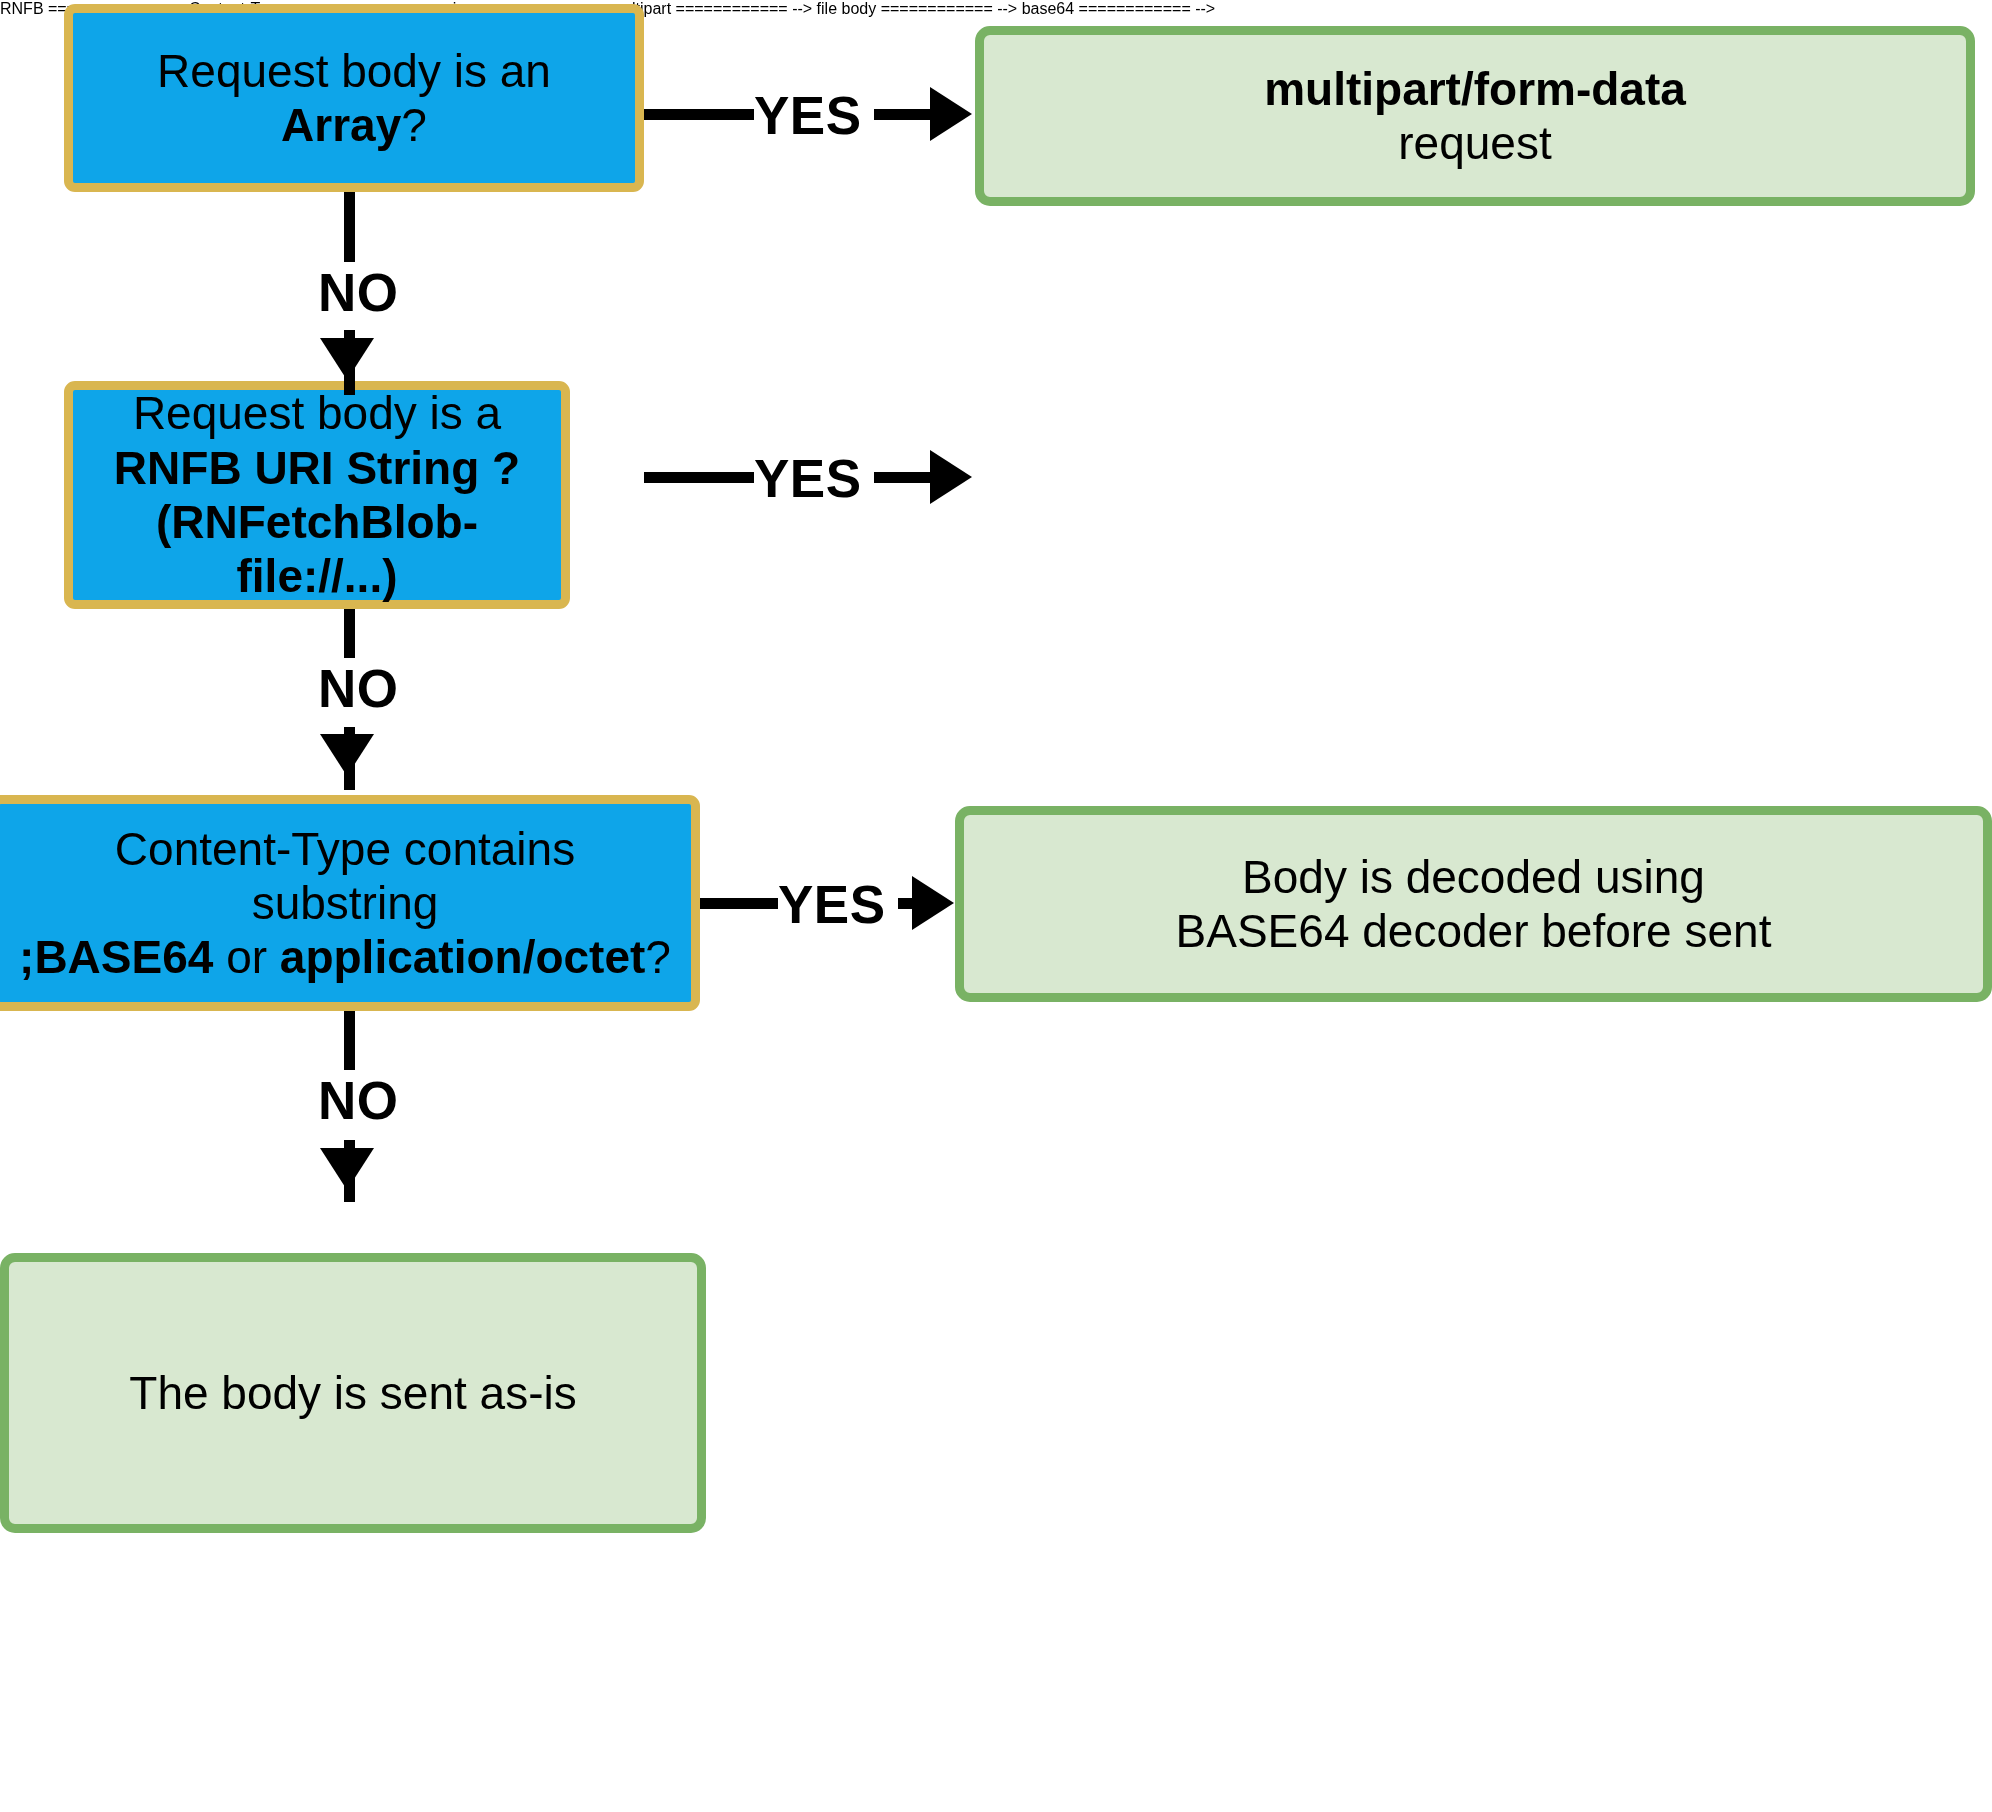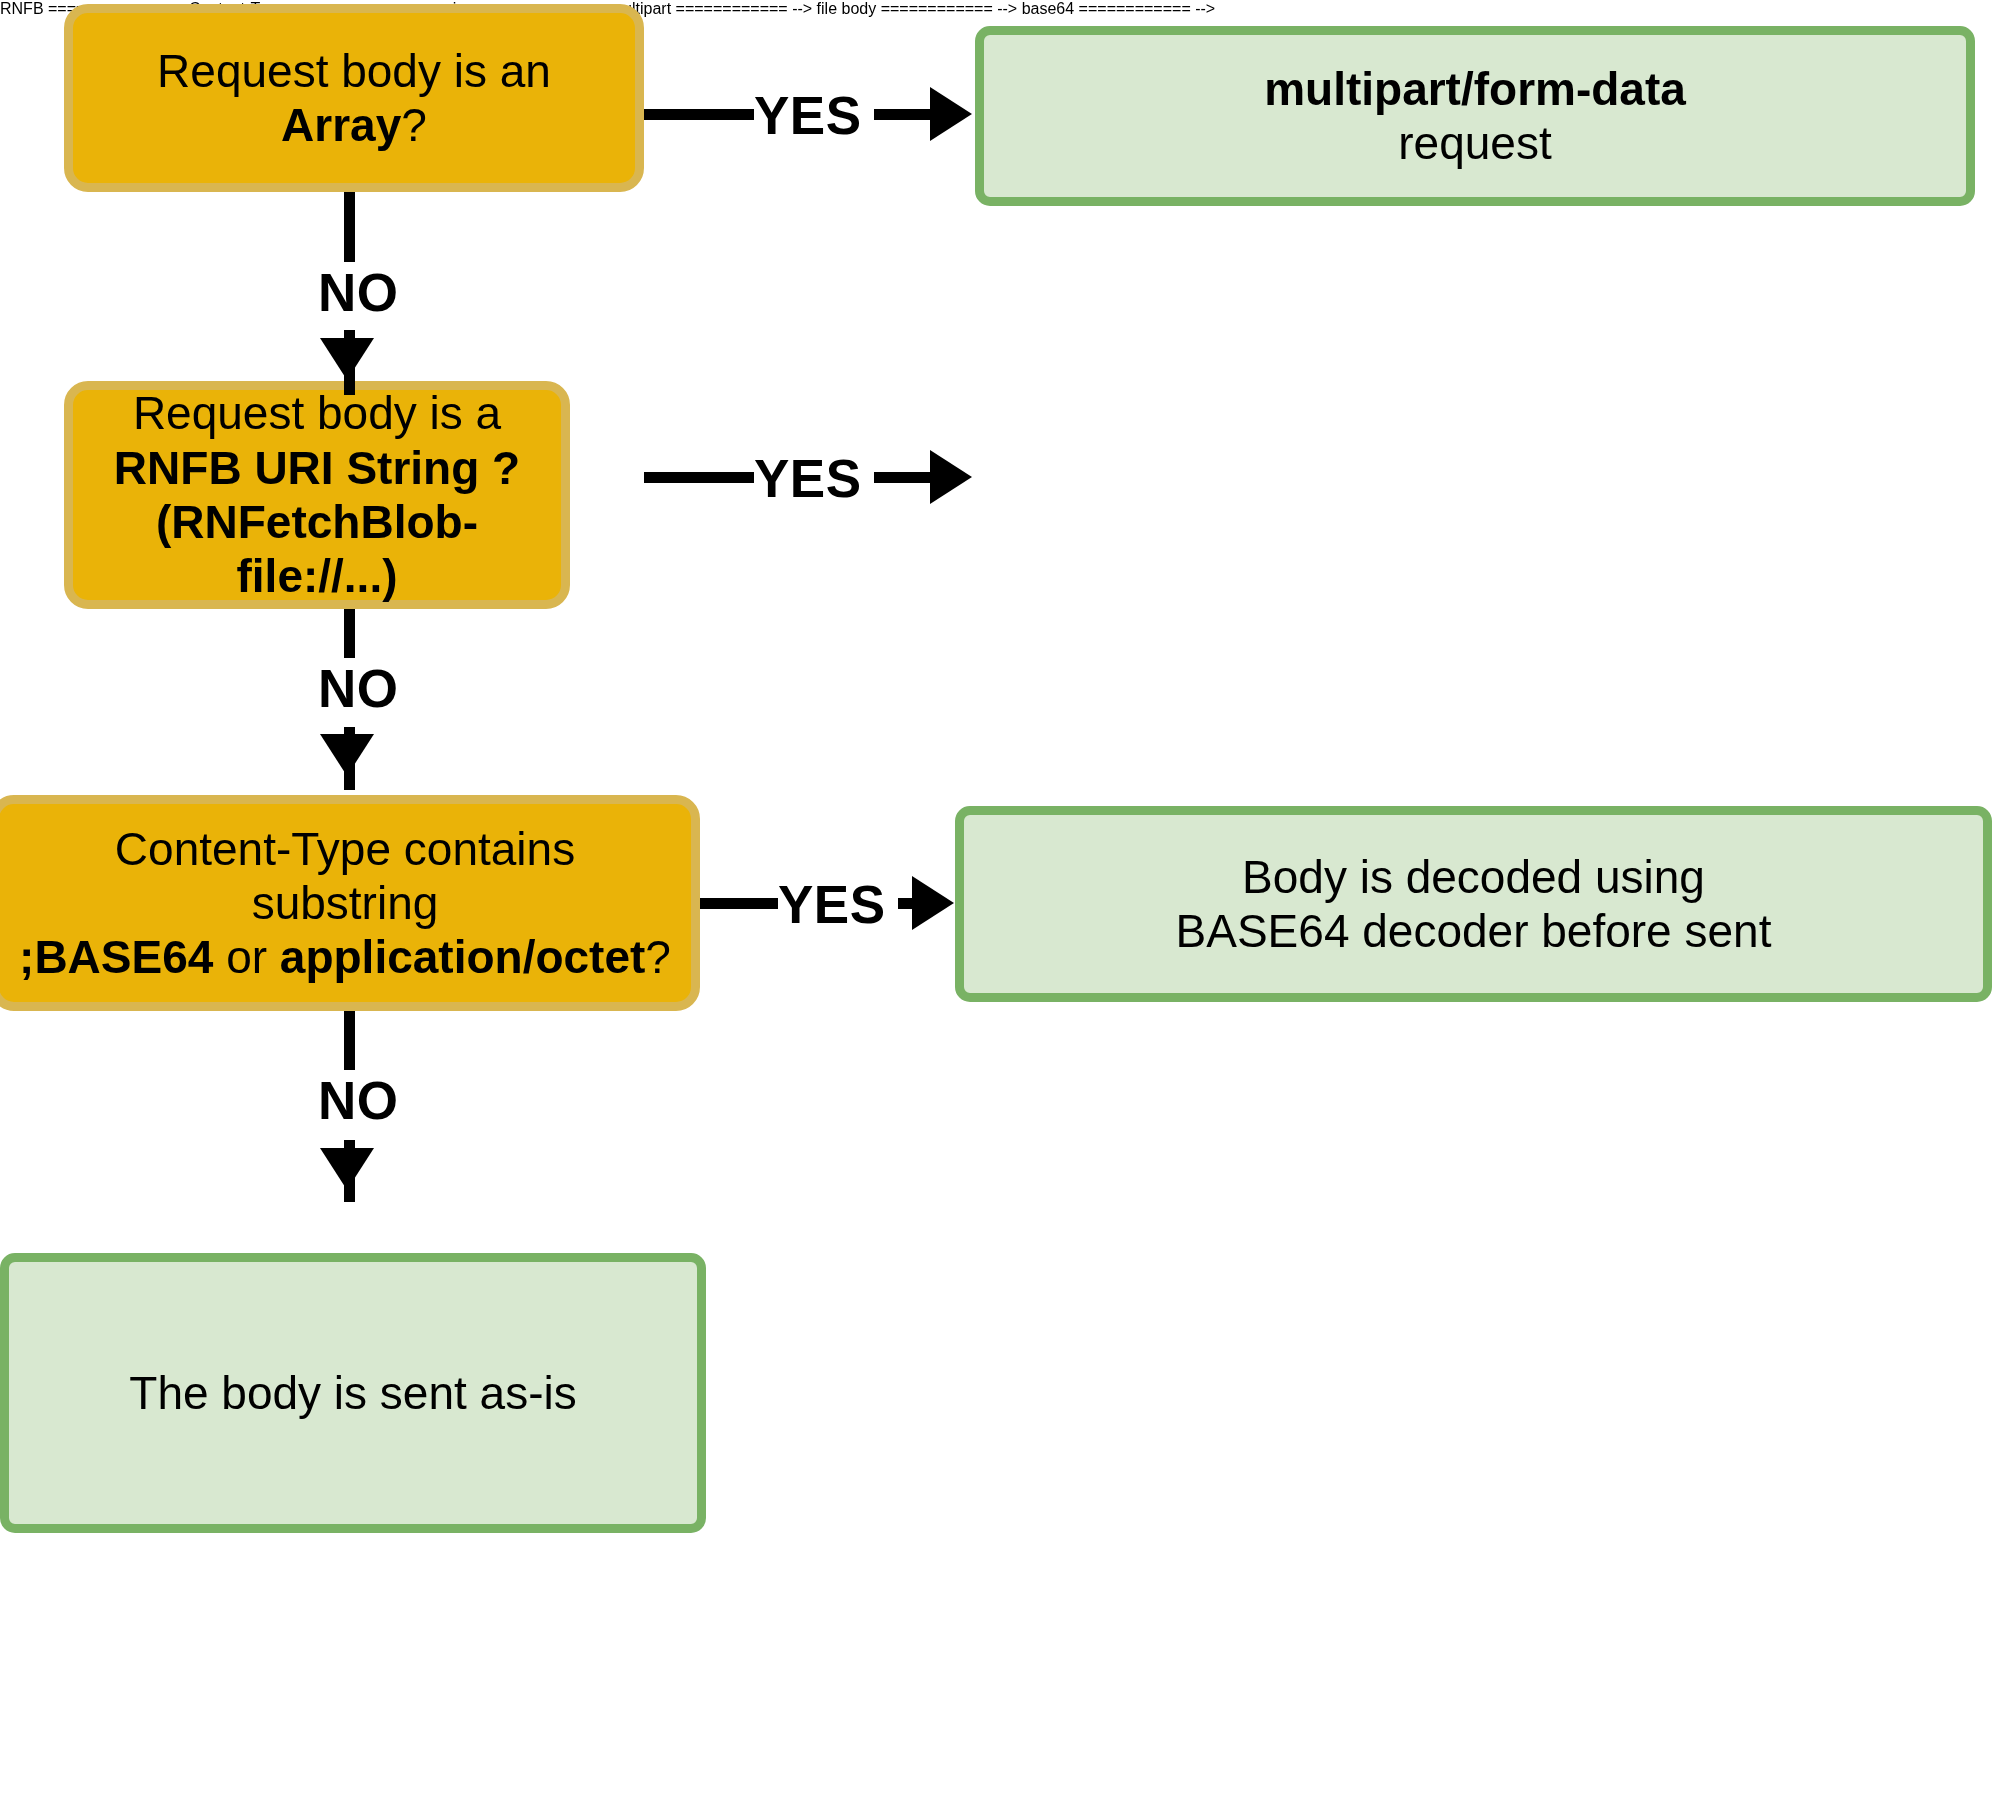--- a/index.html
+++ b/index.html
@@ -25,23 +25,23 @@
     display: flex;
     align-items: center;
     justify-content: center;
     text-align: center;
     color: #000000;
     line-height: 1.18;
     font-size: 46px;
     padding: 8px 18px;
   }
   .node.decision {
-    background: #eab308;
+    background: #0ea5e9;
     border: 9px solid #d9b650;
-    border-radius: 24px;
+    border-radius: 11px;
   }
   .node.terminal {
     background: #d8e8d0;
     border: 9px solid #79b264;
     border-radius: 15px;
   }
   .node .txt { display: block; width: 100%; }
   .node b { font-weight: bold; }
 
   

